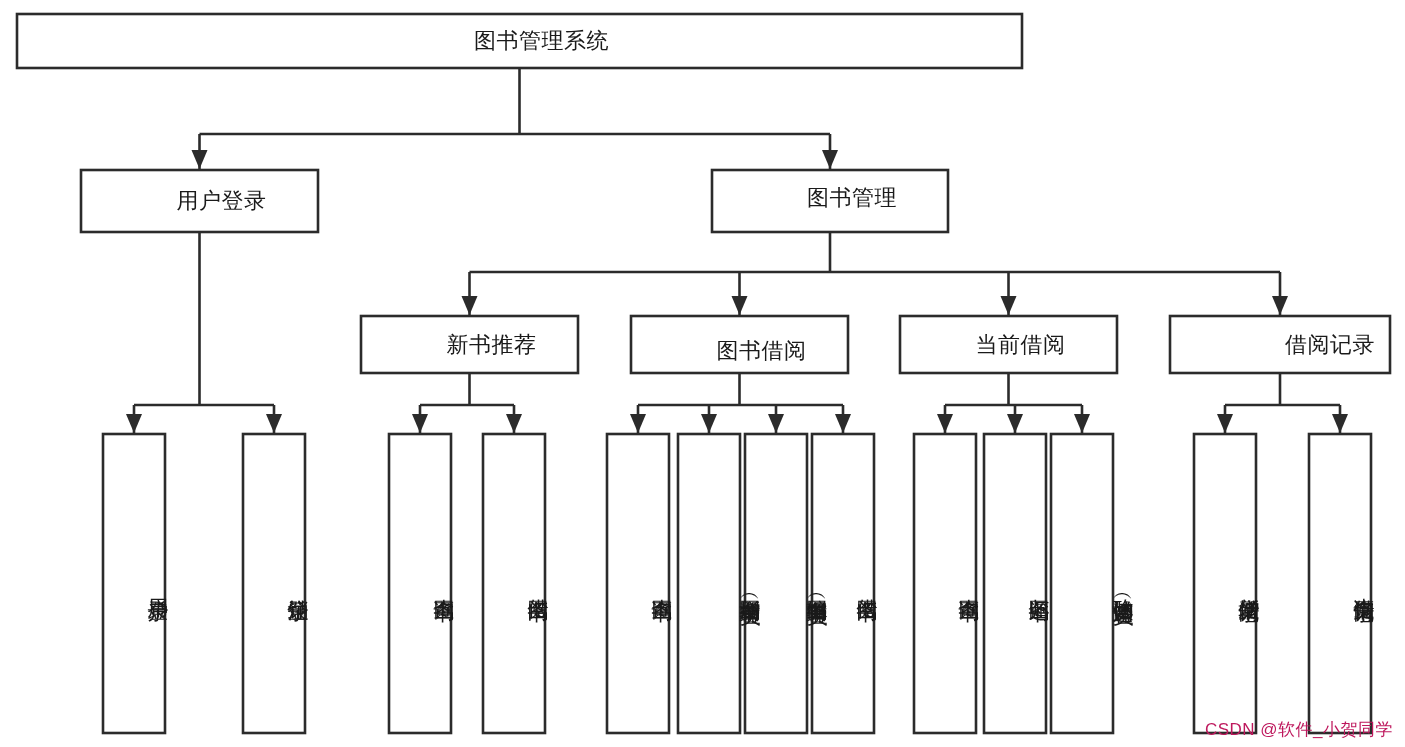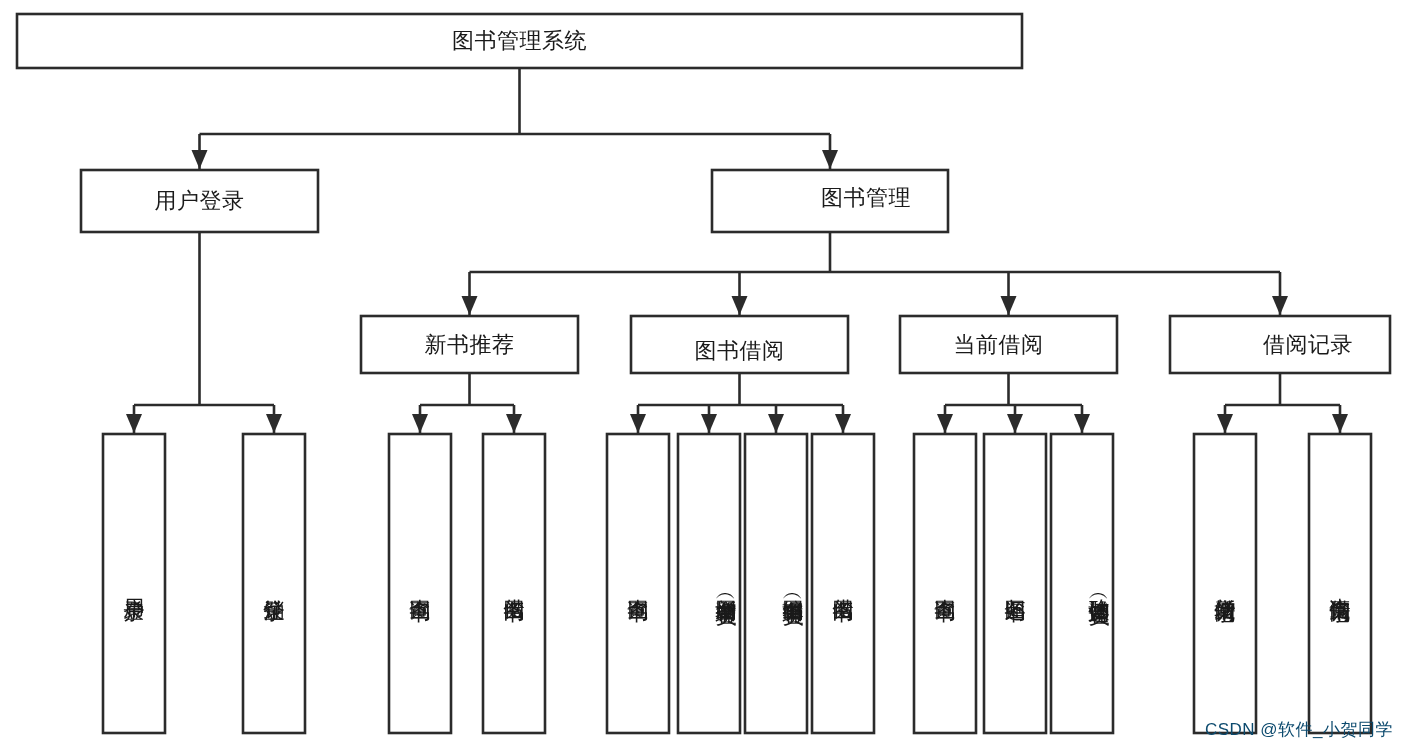--- a/index.html
+++ b/index.html
@@ -39,24 +39,25 @@
   .arrow-head {
     fill: #2b2b2b;
     stroke: none;
   }
   .node-label {
     position: absolute;
     display: flex;
     align-items: center;
     justify-content: center;
     color: #1a1a1a;
-    font-family: Liberation Sans, sans-serif;
+    font-family: Liberation Mono, monospace;
     pointer-events: none;
     white-space: nowrap;
     letter-spacing: 0.5px;
+    margin-left: 22px;
   }
   .node-label.horizontal {
     font-size: 22px;
   }
   .node-label.vertical {
     writing-mode: vertical-rl;
     text-orientation: upright;
     font-size: 21px;
     letter-spacing: 1px;
     align-items: flex-start;
@@ -66,21 +67,21 @@
   }
   .node-label.vertical.centered {
     align-items: center;
     padding-top: 0;
   }
   .watermark {
     position: absolute;
     right: 12px;
     bottom: 6px;
     font-size: 17px;
-    color: #0c4a6e;
+    color: #be185d;
     font-family: "Liberation Sans", "DejaVu Sans", sans-serif;
     letter-spacing: 0.5px;
     white-space: nowrap;
   }
 </style>
 </head>
 <body>
 
 <div id="diagram-root">
 
@@ -159,21 +160,21 @@
         <rect x="984" y="434" width="62" height="299" class="node-box"></rect>
         <rect x="1051" y="434" width="62" height="299" class="node-box"></rect>
         <rect x="1194" y="434" width="62" height="299" class="node-box"></rect>
         <rect x="1309" y="434" width="62" height="299" class="node-box"></rect>
       </g>
   </svg>
 
   <div id="labels-layer">
       <div class="node-label horizontal" style="left: 17px; top: 14px; width: 1005px; height: 54px;">图书管理系统</div>
       <div class="node-label horizontal" style="left: 81px; top: 170px; width: 237px; height: 62px;">用户登录</div>
-      <div class="node-label horizontal" style="left: 748px; top: 170px; width: 236px; height: 56px;">图书管理</div>
+      <div class="node-label horizontal" style="left: 712px; top: 170px; width: 236px; height: 56px;">图书管理</div>
       <div class="node-label horizontal" style="left: 361px; top: 316px; width: 217px; height: 57px; text-align: right;">新书推荐</div>
       <div class="node-label horizontal" style="left: 631px; top: 316px; width: 217px; height: 70px;">图书借阅</div>
       <div class="node-label horizontal" style="left: 900px; top: 316px; width: 197px; height: 57px;">当前借阅</div>
       <div class="node-label horizontal" style="left: 1170px; top: 316px; width: 220px; height: 57px; padding-left: 28px;">借阅记录</div>
       <div class="node-label vertical centered" style="left: 103px; top: 434px; width: 62px; height: 299px;">用户登录</div>
       <div class="node-label vertical centered" style="left: 243px; top: 434px; width: 62px; height: 299px;">注销登录</div>
       <div class="node-label vertical centered" style="left: 389px; top: 434px; width: 62px; height: 299px;">查询图书</div>
       <div class="node-label vertical centered" style="left: 483px; top: 434px; width: 62px; height: 299px;">借阅图书</div>
       <div class="node-label vertical centered" style="left: 607px; top: 434px; width: 62px; height: 299px;">查询图书</div>
       <div class="node-label vertical" style="left: 678px; top: 434px; width: 62px; height: 299px;">新增图书（管理员）</div>

